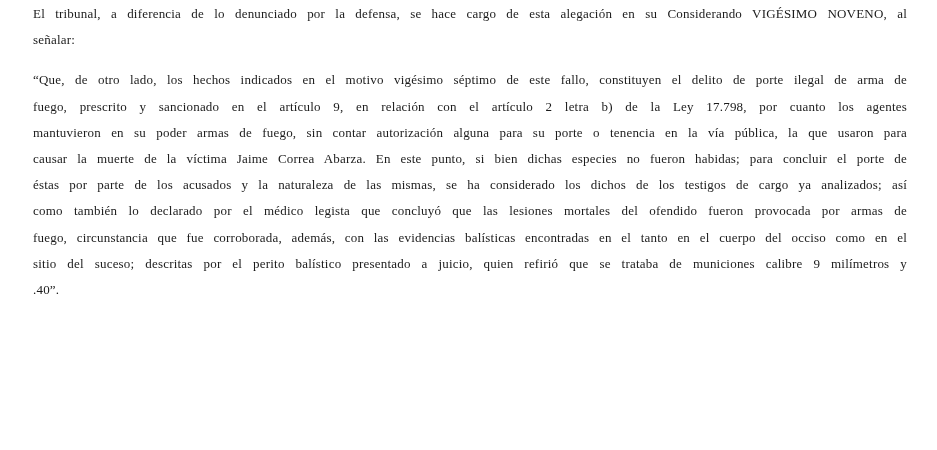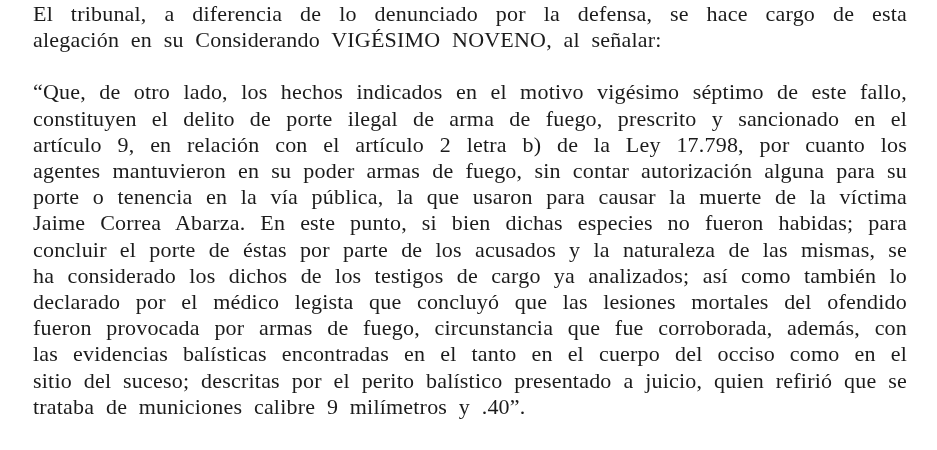--- a/index.html
+++ b/index.html
@@ -13,29 +13,29 @@
     font-family: "Liberation Serif", "DejaVu Serif", serif;
   }
   .page {
     box-sizing: border-box;
     width: 937px;
     height: 450px;
     padding: 1px 30px 0 33px;
   }
   .para {
     margin: 0;
-    font-size: 22px;
+    font-size: 13px;
     line-height: 26.2px;
     text-align: justify;
     text-justify: inter-word;
     word-spacing: 6px;
     letter-spacing: 0.2px;
   }
   .para + .para {
-    margin-top: 26px;
+    margin-top: 14px;
   }
 </style>
 </head>
 <body style="background-color: rgb(255, 255, 255);">
 
 <div class="page" style="background-color: rgb(255, 255, 255); color: rgb(27, 27, 27);">
   <p class="para">El tribunal, a diferencia de lo denunciado por la defensa, se hace cargo de esta alegación en su Considerando VIGÉSIMO NOVENO, al señalar:</p>
   <p class="para">“Que, de otro lado, los hechos indicados en el motivo vigésimo séptimo de este fallo, constituyen el delito de porte ilegal de arma de fuego, prescrito y sancionado en el artículo 9, en relación con el artículo 2 letra b) de la Ley 17.798, por cuanto los agentes mantuvieron en su poder armas de fuego, sin contar autorización alguna para su porte o tenencia en la vía pública, la que usaron para causar la muerte de la víctima Jaime Correa Abarza. En este punto, si bien dichas especies no fueron habidas; para concluir el porte de éstas por parte de los acusados y la naturaleza de las mismas, se ha considerado los dichos de los testigos de cargo ya analizados; así como también lo declarado por el médico legista que concluyó que las lesiones mortales del ofendido fueron provocada por armas de fuego, circunstancia que fue corroborada, además, con las evidencias balísticas encontradas en el tanto en el cuerpo del occiso como en el sitio del suceso; descritas por el perito balístico presentado a juicio, quien refirió que se trataba de municiones calibre 9 milímetros y .40”.</p>
 </div>
 

